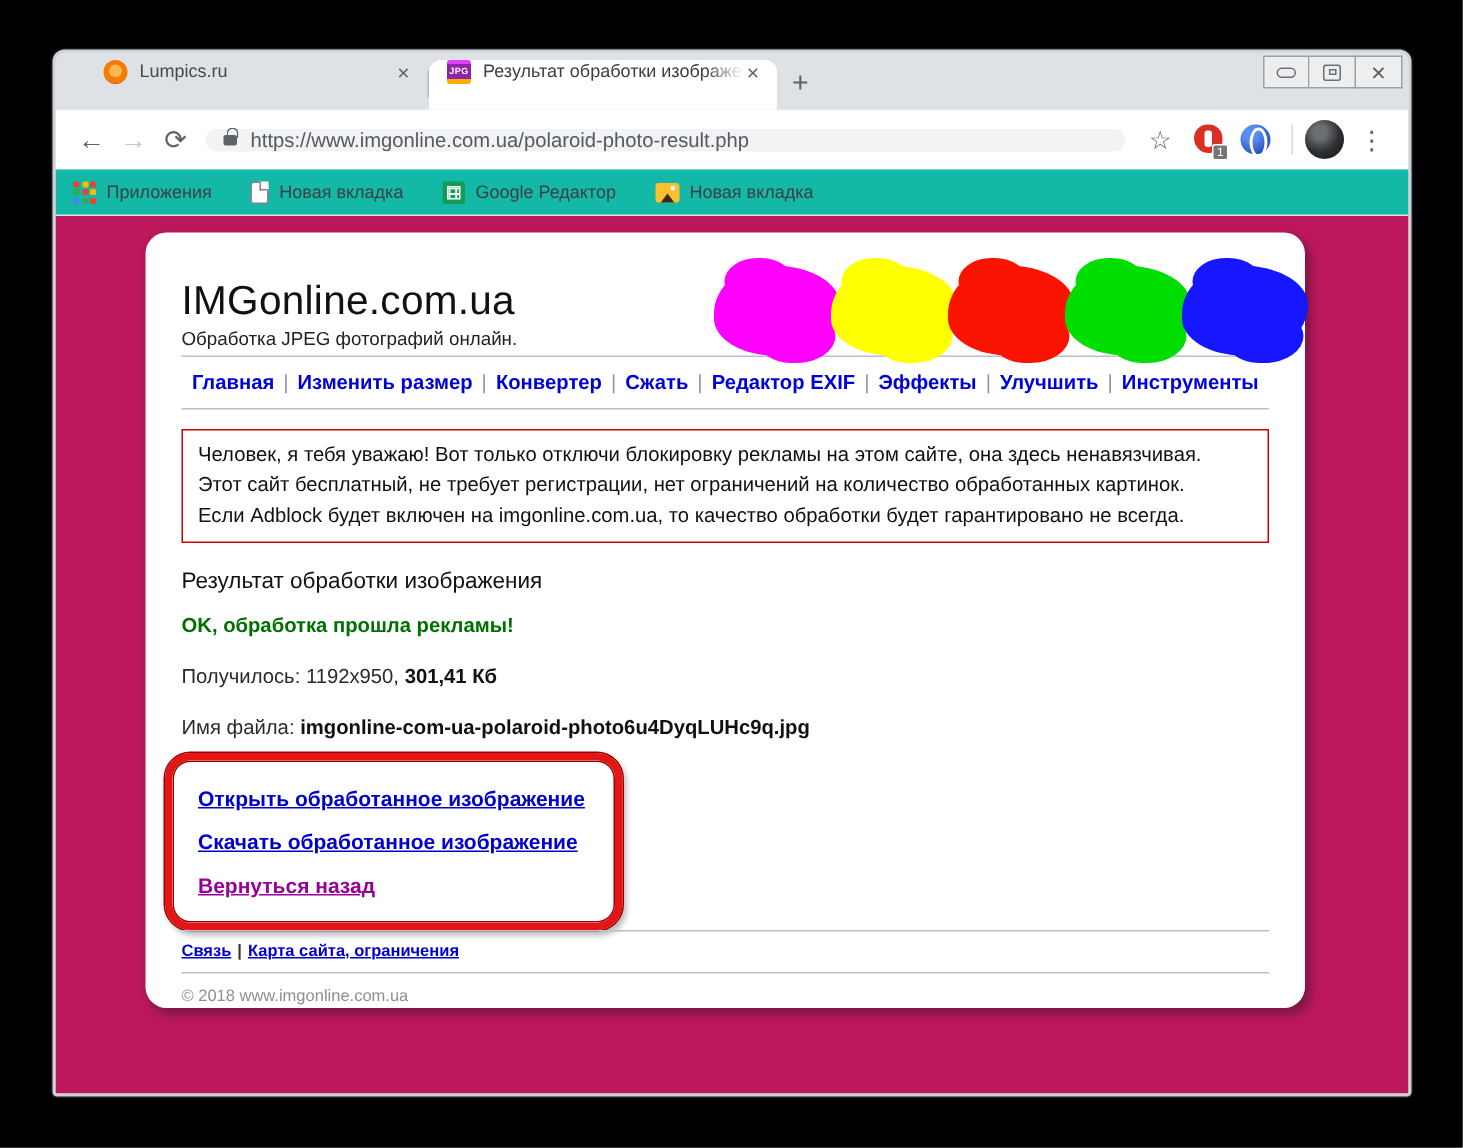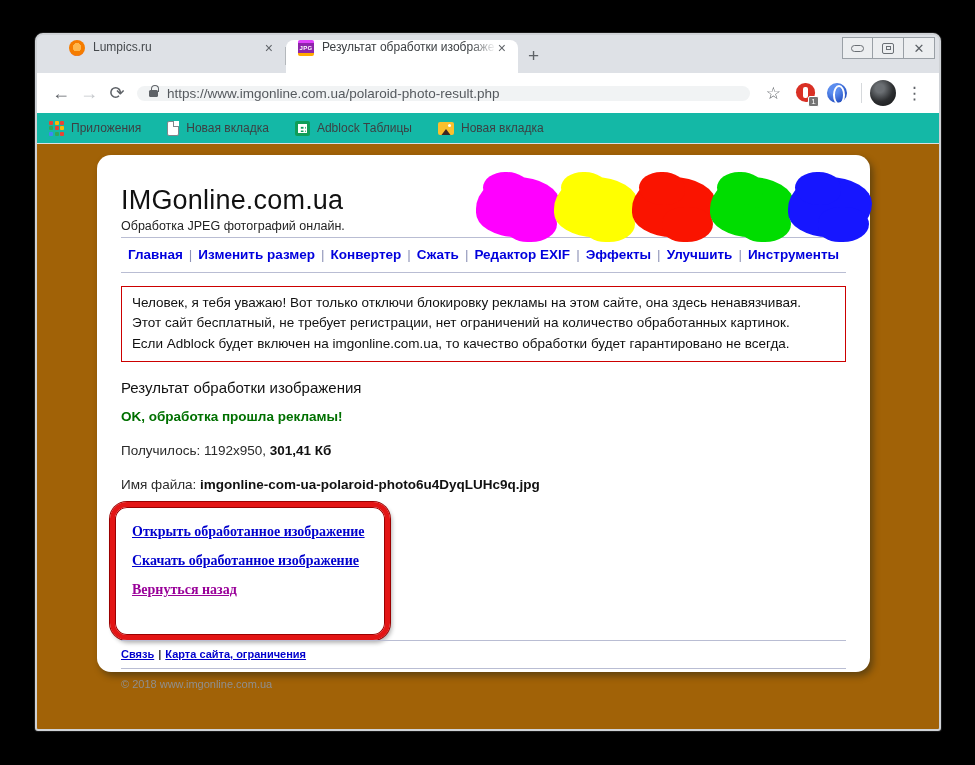--- a/index.html
+++ b/index.html
@@ -90,21 +90,21 @@
      background:linear-gradient(#fff 1.5px,transparent 1.5px) 0 0/9px 3.7px,
                 linear-gradient(90deg,#fff 1.5px,transparent 1.5px) 0 0/4.5px 9px;
      border:1px solid #fff; }
   .bm-image { width:16px; height:13px; background:#fbc02d; border-radius:2px; position:relative; overflow:hidden; }
   .bm-image::before { content:""; position:absolute; left:2px; bottom:-2px;
      border-left:6px solid transparent; border-right:6px solid transparent; border-bottom:8px solid #3e2723; }
   .bm-image::after { content:""; position:absolute; right:3px; top:2px; width:3px; height:3px;
      border-radius:50%; background:#fff; }
 
   
-  .viewport { height:585px; background:#a16207; position:relative; overflow:hidden; }
+  .viewport { height:585px; background:#be185d; position:relative; overflow:hidden; }
   .card { position:absolute; left:60px; top:11px; width:773px; height:517px;
           background:#fff; border-radius:14px; padding:18px 24px 12px;
           box-shadow:3px 4px 7px rgba(0,20,25,.40); }
 
   .card-header { display:flex; justify-content:space-between; align-items:flex-start; }
   .site-title { font-size:27px; font-weight:normal; color:#111; letter-spacing:.2px; margin-top:12px; }
   .site-sub { font-size:12.5px; color:#222; margin-top:3px; }
   .blob-row { display:flex; margin:4px -26px 0 0; }
   .blob { width:84px; height:60px; margin-left:-6px; position:relative;
           background:var(--c); border-radius:46% 54% 50% 50% / 55% 45% 58% 42%; }
@@ -121,23 +121,23 @@
   .nav .sep { color:#8e93b8; font-weight:normal; padding:0 6px; }
 
   .notice { border:1px solid #cc0000; margin-top:13px; padding:6px 10px 7px;
             font-size:13.5px; color:#111; line-height:1.5; }
 
   .result-h { font-size:15px; font-weight:normal; color:#111; margin-top:17px; }
   .status-ok { font-size:13.5px; font-weight:bold; color:#007000; margin-top:13px; }
   .line { font-size:13.5px; color:#2a2a2a; margin-top:19px; }
   .line b { color:#111; }
 
-  .callout { width:fit-content; margin:10px 0 0 -11px; padding:4px 20px 24px 17px;
+  .callout { width:fit-content; margin:10px 0 0 -11px; padding:4px 20px 4px 17px;
              border:5px solid #e31515; border-radius:17px;
-             box-shadow:0 0 0 1px #9b0000, inset 0 0 0 1px #9b0000, 2px 3px 4px rgba(0,0,0,.3);font-family:Liberation Serif, serif; }
+             box-shadow:0 0 0 1px #9b0000, inset 0 0 0 1px #9b0000, 2px 3px 4px rgba(0,0,0,.3); }
   .callout a { display:block; font-size:14px; font-weight:bold; text-decoration:underline;
                margin:13px 0; cursor:pointer; }
   .lnk-blue { color:#0000cd; }
   .lnk-visited { color:#990099; }
 
   .foot-rule1 { margin-top:29px; }
   .foot-links { font-size:11px; margin:7px 0 8px;font-weight:bold; }
   .foot-links a { color:#0000cd; text-decoration:underline; cursor:pointer; }
   .foot-links .sep { color:#333; padding:0 4px; }
   .copyright { font-size:11px; color:#8f8f8f; margin-top:9px; }
@@ -217,21 +217,21 @@
       <span>Приложения</span>
     </div>
     <div class="bm">
       <span class="bm-page"></span>
       <span>Новая вкладка</span>
     </div>
     <div class="bm">
       <span class="bm-sheets">
           <i></i>
         </span>
-      <span>Adblock Таблицы</span>
+      <span>Google Редактор</span>
     </div>
     <div class="bm">
       <span class="bm-image"></span>
       <span>Новая вкладка</span>
     </div>
   </div>
 
   <div class="viewport">
     <div class="card">
 

